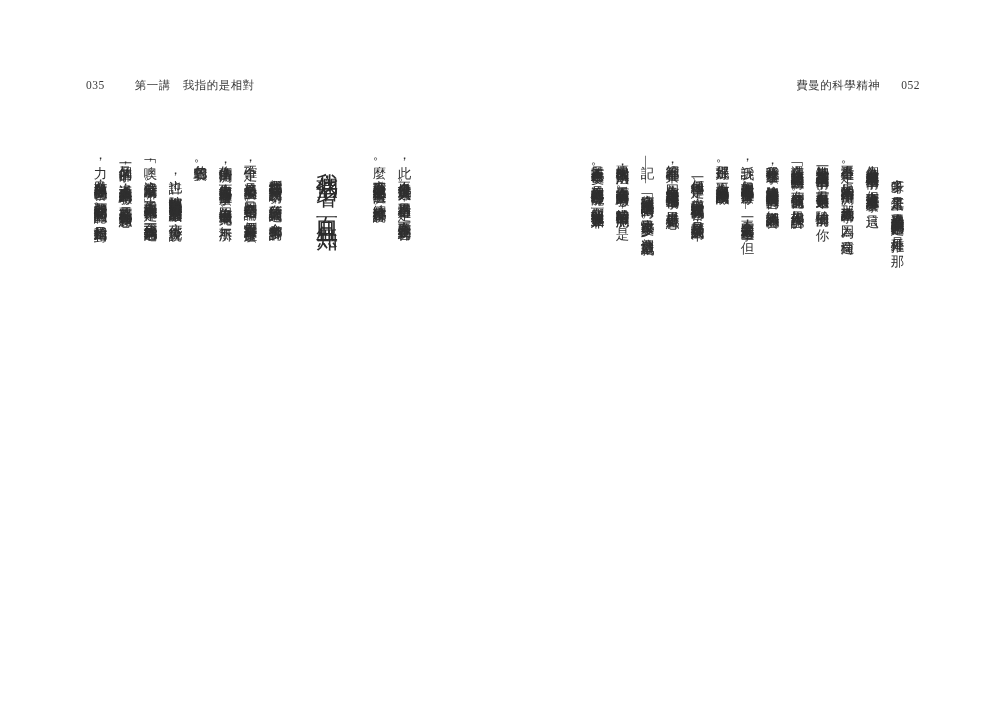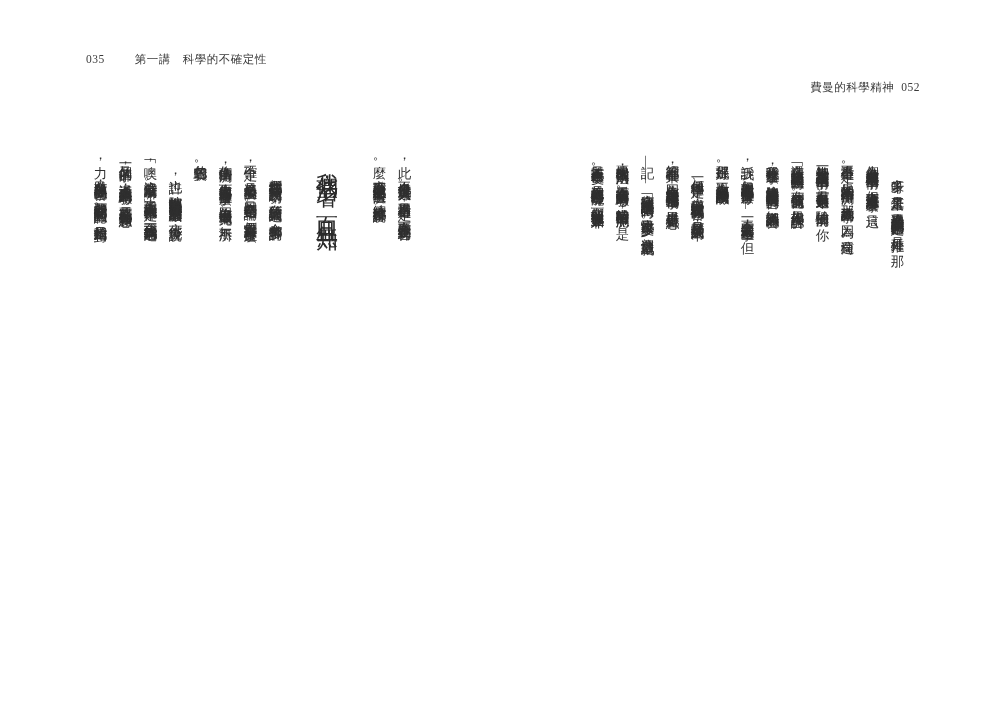--- a/index.html
+++ b/index.html
@@ -11,31 +11,31 @@
     position: relative;
     width: 1000px;
     height: 701px;
     background: #ffffff;
     overflow: hidden;
     font-family: "Liberation Serif", "DejaVu Serif", serif;
     color: #2f2f2f;
   }
   .running-head {
     position: absolute;
-    top: 52px;
+    top: 78px;
     display: flex;
     align-items: baseline;
     font-size: 11.5px;
     letter-spacing: 0.5px;
     color: #3a3a3a;
     white-space: nowrap;
   }
   .left-head { left: 86px; gap: 12px; }
   .left-head .pagenum { margin-right: 18px; }
-  .right-head { right: 80px; gap: 7px; margin-top: 28px; }
+  .right-head { right: 80px; gap: 21px; }
 
   .vtext {
     position: absolute;
     top: 155px;
     height: 502px;
     writing-mode: vertical-rl;
     font-size: 13.5px;
     letter-spacing: 0.05em;
     color: #2f2f2f;
   }
@@ -63,21 +63,21 @@
 </style>
 </head>
 <body>
 
 <div class="spread">
 
   <section>
     <header class="running-head left-head">
       <span class="pagenum">035</span>
       <span>第一講</span>
-      <span>科學的不確定性</span>
+      <span>我指的是相對</span>
     </header>
 
     <div class="vtext left-body">
       <div class="vline">此，也不會構成什麼大災難。一切只不過是不確定，而不確定並不妨害到什</div>
       <div class="vline">麼。處於不確定狀態中但提出一些看法，總比什麼都不說好。</div>
       <h2 class="vheading">我們活著，而且無知</h2>
       <div class="vline">　我們在進行科學研究時所說的一切、所有的結論式描述，全都帶有許多的</div>
       <div class="vline">不確定，這是必然會發生的，只因為它們全是結論。它們是對未來會發生什麼</div>
       <div class="vline">事作出的猜測，而你無從知道將會發生什麼事，因為你沒做過最完備、無所不</div>
       <div class="vline">包的實驗。</div>

